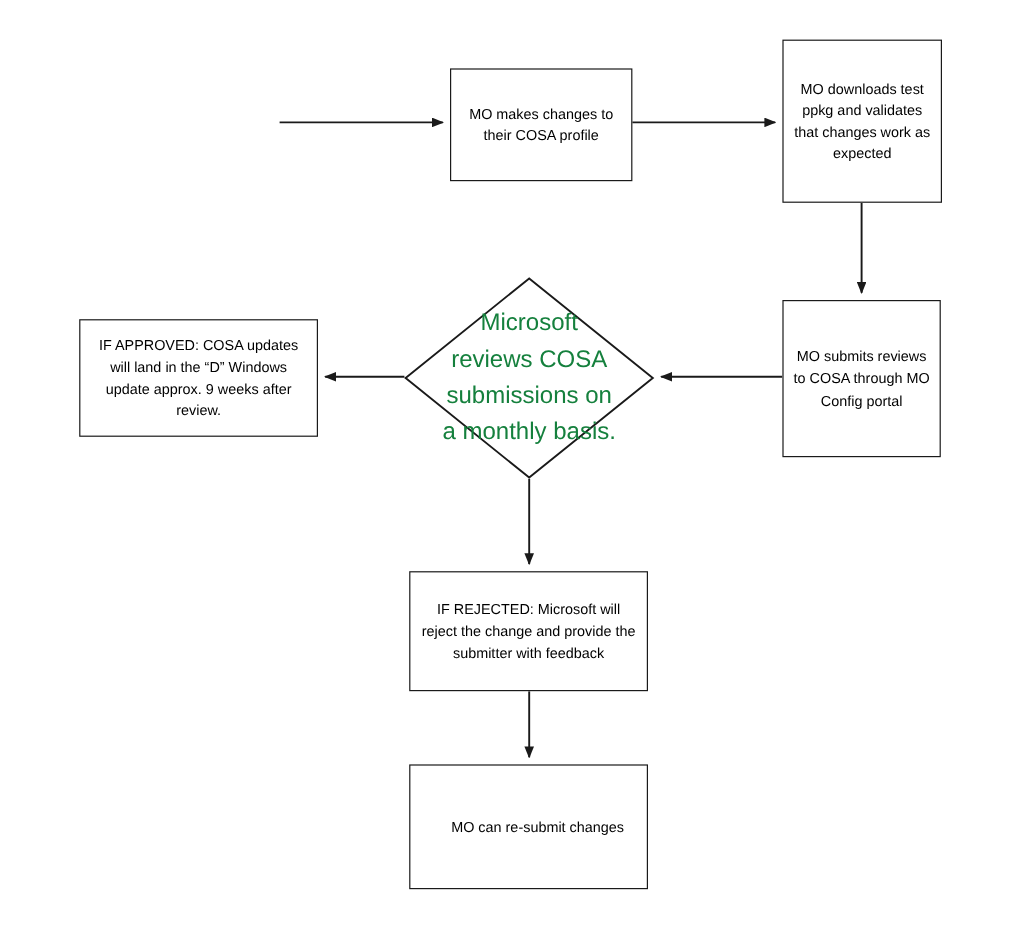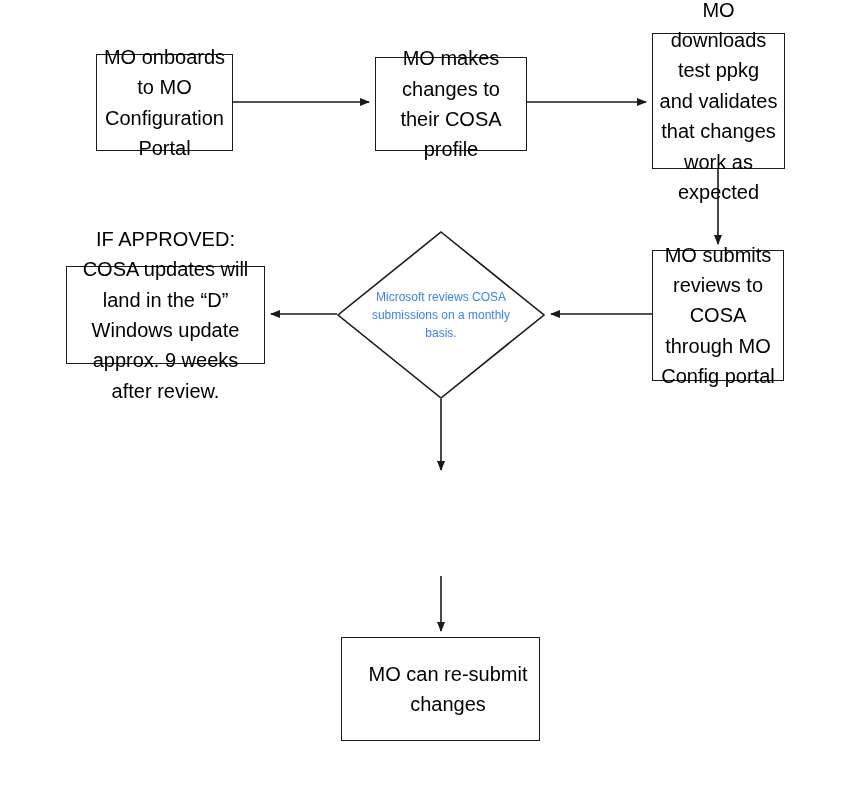--- a/index.html
+++ b/index.html
@@ -16,21 +16,21 @@
     overflow: hidden;
   }
   .node {
     position: absolute;
     box-sizing: border-box;
     display: flex;
     align-items: center;
     justify-content: center;
     text-align: center;
     color: #000000;
-    font-size: 20px;
+    font-size: 12px;
     line-height: 1.52;
     background: #ffffff;
   }
   .node.process {
     border: 1.6px solid #1a1a1a;
   }
   .node-text {
     display: block;
     padding: 0 6px;
     white-space: pre-line;
@@ -43,22 +43,22 @@
     top: 0;
     left: 0;
     overflow: visible;
   }
   .diamond-label {
     position: absolute;
     display: flex;
     align-items: center;
     justify-content: center;
     text-align: center;
-    color: #3b82f6;
-    font-size: 12px;
+    color: #15803d;
+    font-size: 20px;
     line-height: 1.52;
     white-space: pre-line;
   }
   .edge-layer {
     position: absolute;
     top: 0;
     left: 0;
     width: 848px;
     height: 792px;
     pointer-events: none;
@@ -79,23 +79,20 @@
         <path d="M 233 102 L 369 102" marker-end="url(#arrowhead)"></path>
         <path d="M 508 102 L 646 102" marker-end="url(#arrowhead)"></path>
         <path d="M 718 169 L 718 244" marker-end="url(#arrowhead)"></path>
         <path d="M 652 314 L 551 314" marker-end="url(#arrowhead)"></path>
         <path d="M 337 314 L 271 314" marker-end="url(#arrowhead)"></path>
         <path d="M 441 399 L 441 470" marker-end="url(#arrowhead)"></path>
         <path d="M 441 576 L 441 631" marker-end="url(#arrowhead)"></path>
       </g>
   </svg>
 
-  <div class="node process" style="left: 96px; top: 54px; width: 137px; height: 97px;">
-    <span class="node-text">MO onboards to MO Configuration Portal</span>
-  </div>
 
   <div class="node process" style="left: 375px; top: 57px; width: 152px; height: 94px;">
     <span class="node-text">MO makes changes to their COSA profile</span>
   </div>
 
   <div class="node process" style="left: 652px; top: 33px; width: 133px; height: 136px;">
     <span class="node-text">MO downloads test ppkg and validates that changes work as expected</span>
   </div>
 
   <div class="node process" style="left: 652px; top: 250px; width: 132px; height: 131px;">
@@ -106,18 +103,21 @@
     <svg xmlns="http://www.w3.org/2000/svg" width="208" height="168" viewBox="0 0 208 168">
       <polygon fill="#ffffff" stroke="#1a1a1a" stroke-width="1.6" points="104,1 207,84 104,167 1,84"></polygon>
     </svg>
     <div class="diamond-label" style="left: 27.04px; top: 43.68px; width: 153.92px; height: 80.64px;">Microsoft reviews COSA submissions on a monthly basis.</div>
   </div>
 
   <div class="node process" style="left: 66px; top: 266px; width: 199px; height: 98px;">
     <span class="node-text">IF APPROVED:  COSA updates will land in the “D” Windows update approx. 9 weeks after review.</span>
   </div>
 
+  <div class="node process" style="left: 341px; top: 476px; width: 199px; height: 100px;">
+    <span class="node-text">IF REJECTED:  Microsoft will reject the change and provide the submitter with feedback</span>
+  </div>
 
   <div class="node process" style="left: 341px; top: 637px; width: 199px; height: 104px; padding-left: 15px;">
     <span class="node-text">MO can re-submit changes</span>
   </div>
 
 </div>
 
 </body></html>

